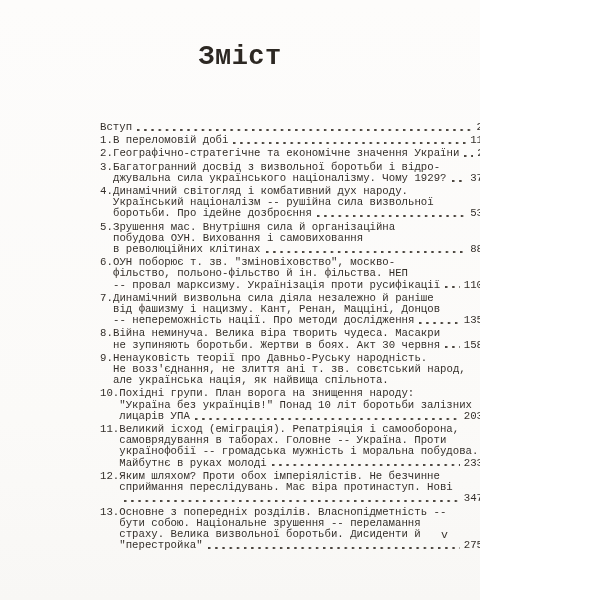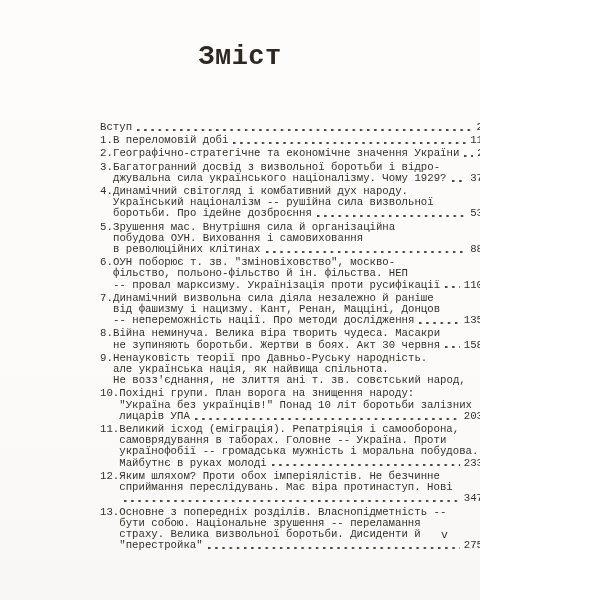--- a/index.html
+++ b/index.html
@@ -165,22 +165,22 @@
             <span class="dots"></span>
             <span class="pg">158</span>
           </div>
         </div>
   </div>
 
   <div class="entry">
     <span class="num">9.</span>
     <div class="body">
           <div class="line">Ненауковість теорії про Давньо-Руську народність.</div>
+          <div class="line">Не возз'єднання, не злиття ані т. зв. совєтський народ,</div>
           <div class="line">але українська нація, як найвища спільнота.</div>
-          <div class="line">Не возз'єднання, не злиття ані т. зв. совєтський народ,</div>
         </div>
   </div>
 
   <div class="entry">
     <span class="num">10.</span>
     <div class="body">
           <div class="line">Похідні групи. План ворога на знищення народу:</div>
           <div class="line">"Україна без українців!" Понад 10 літ боротьби залізних</div>
           <div class="lastline">
             <span class="txt">лицарів УПА</span>

